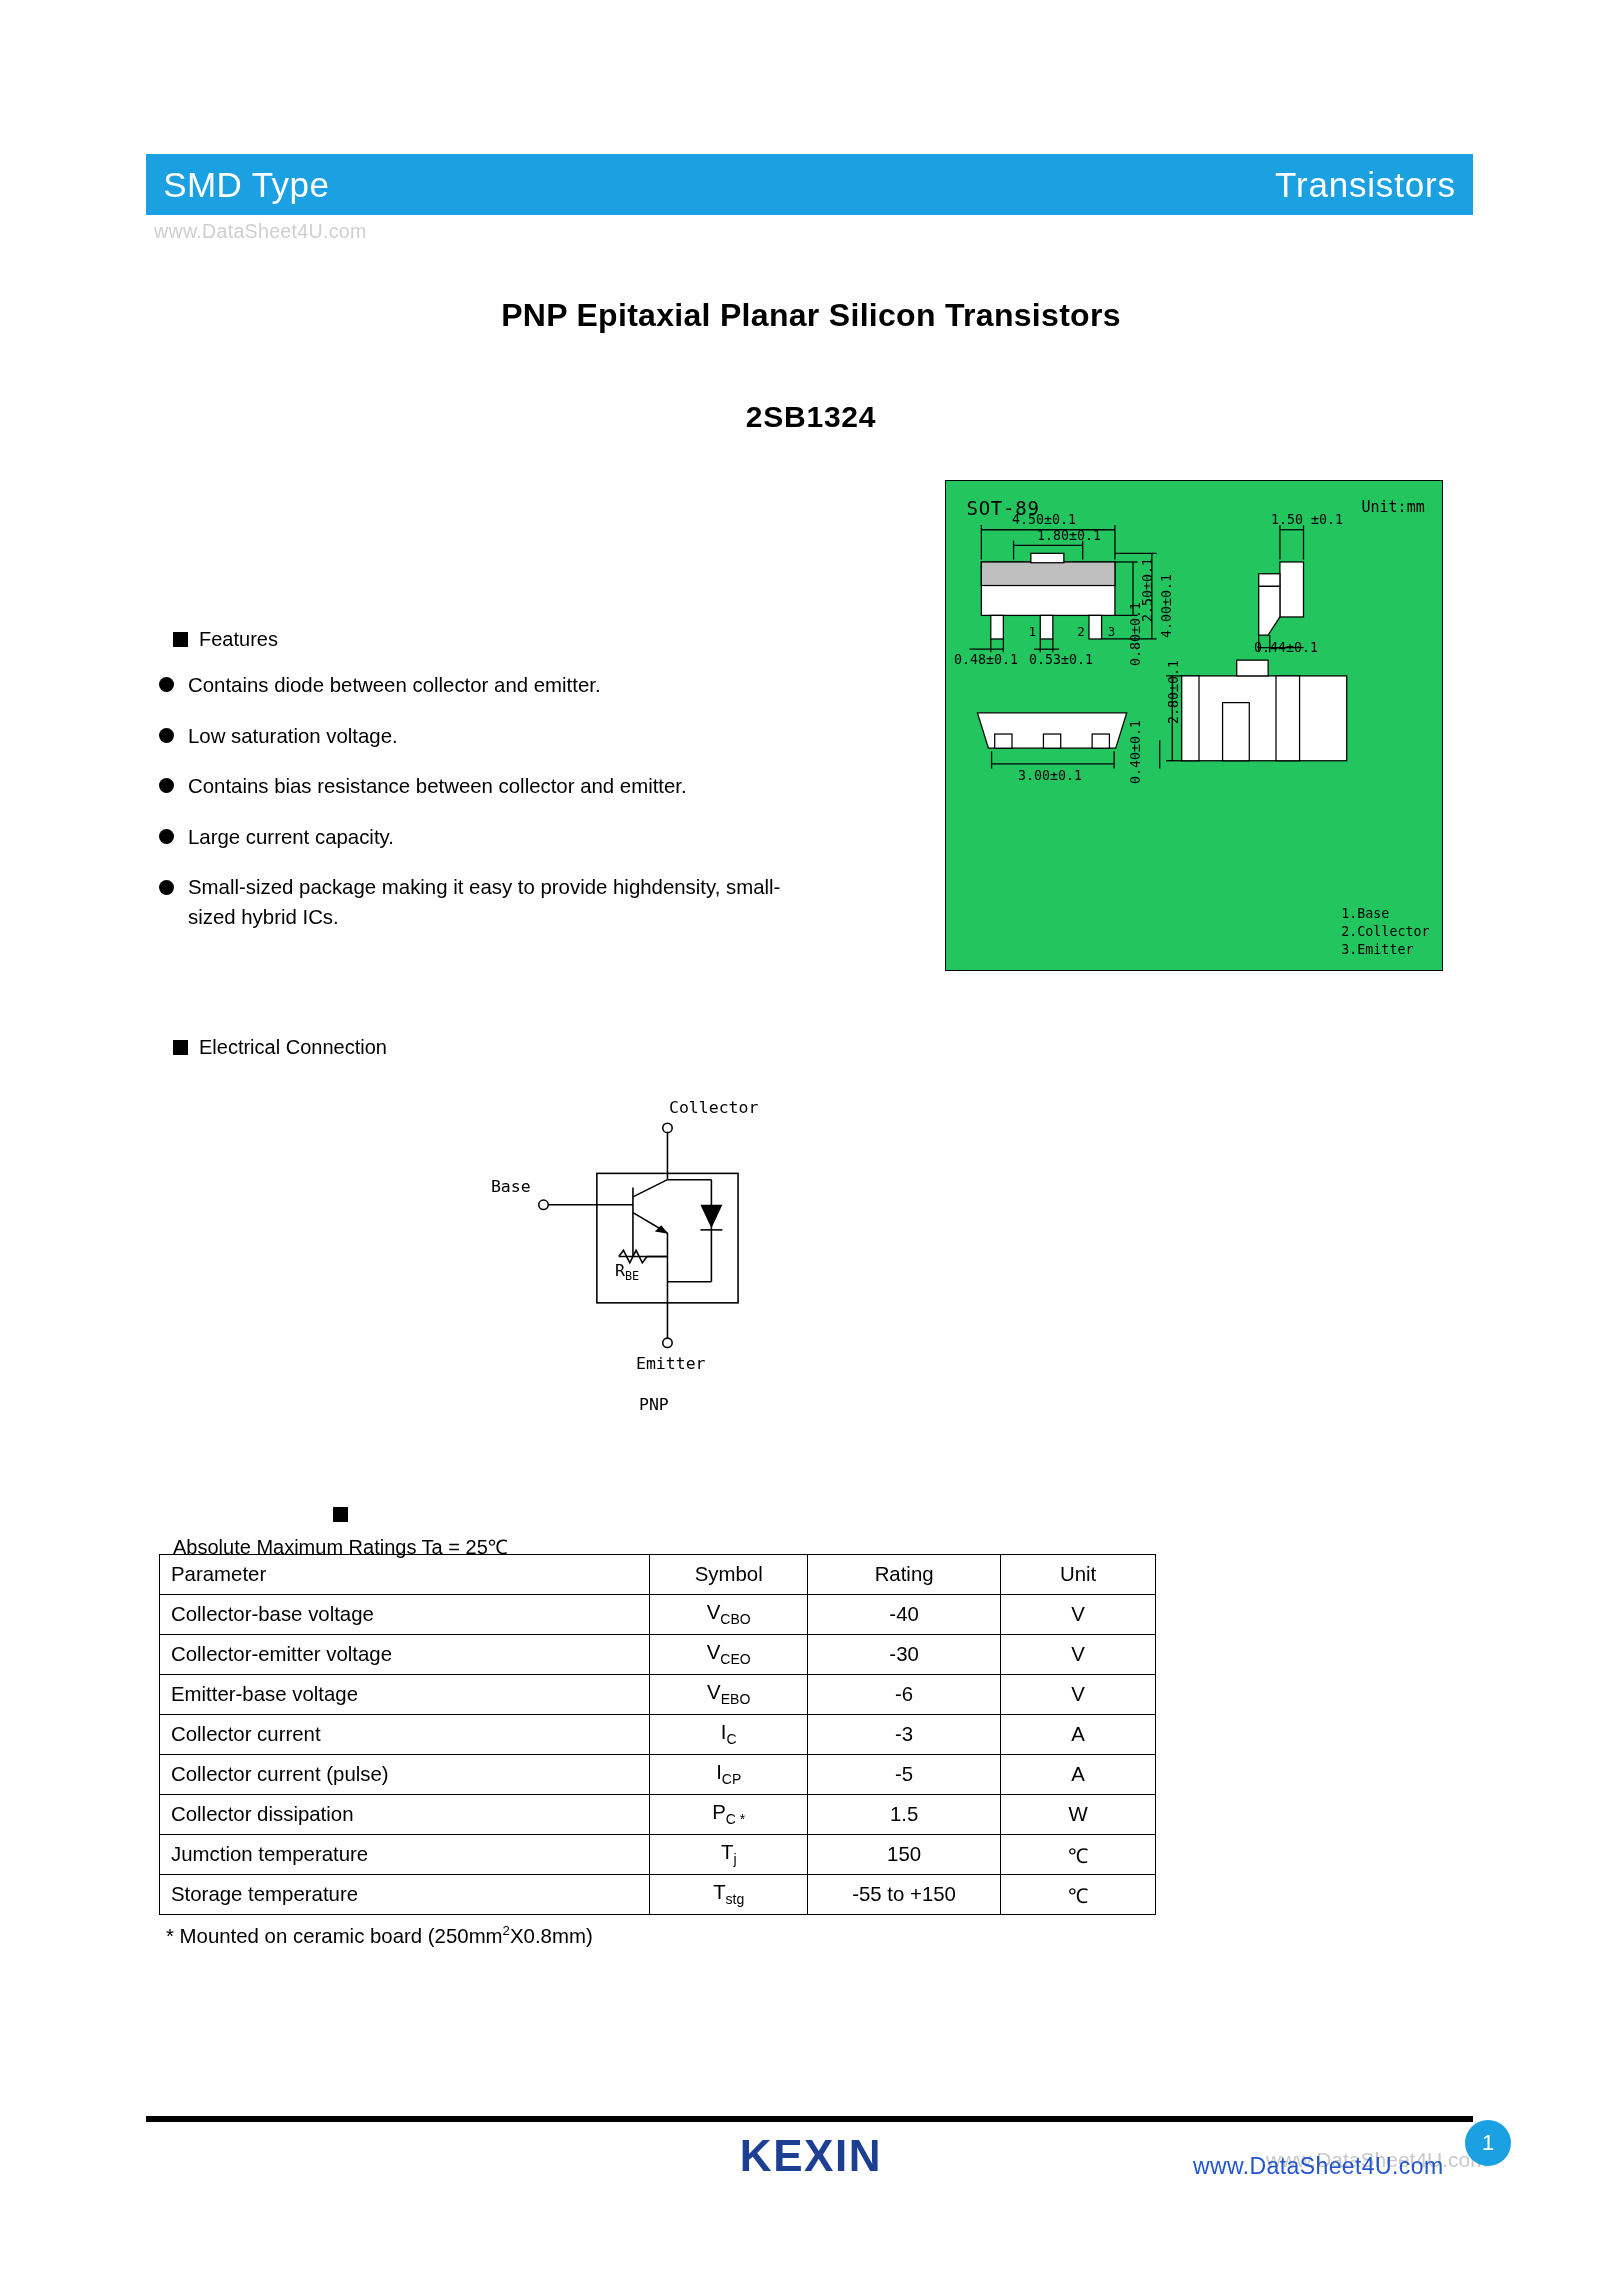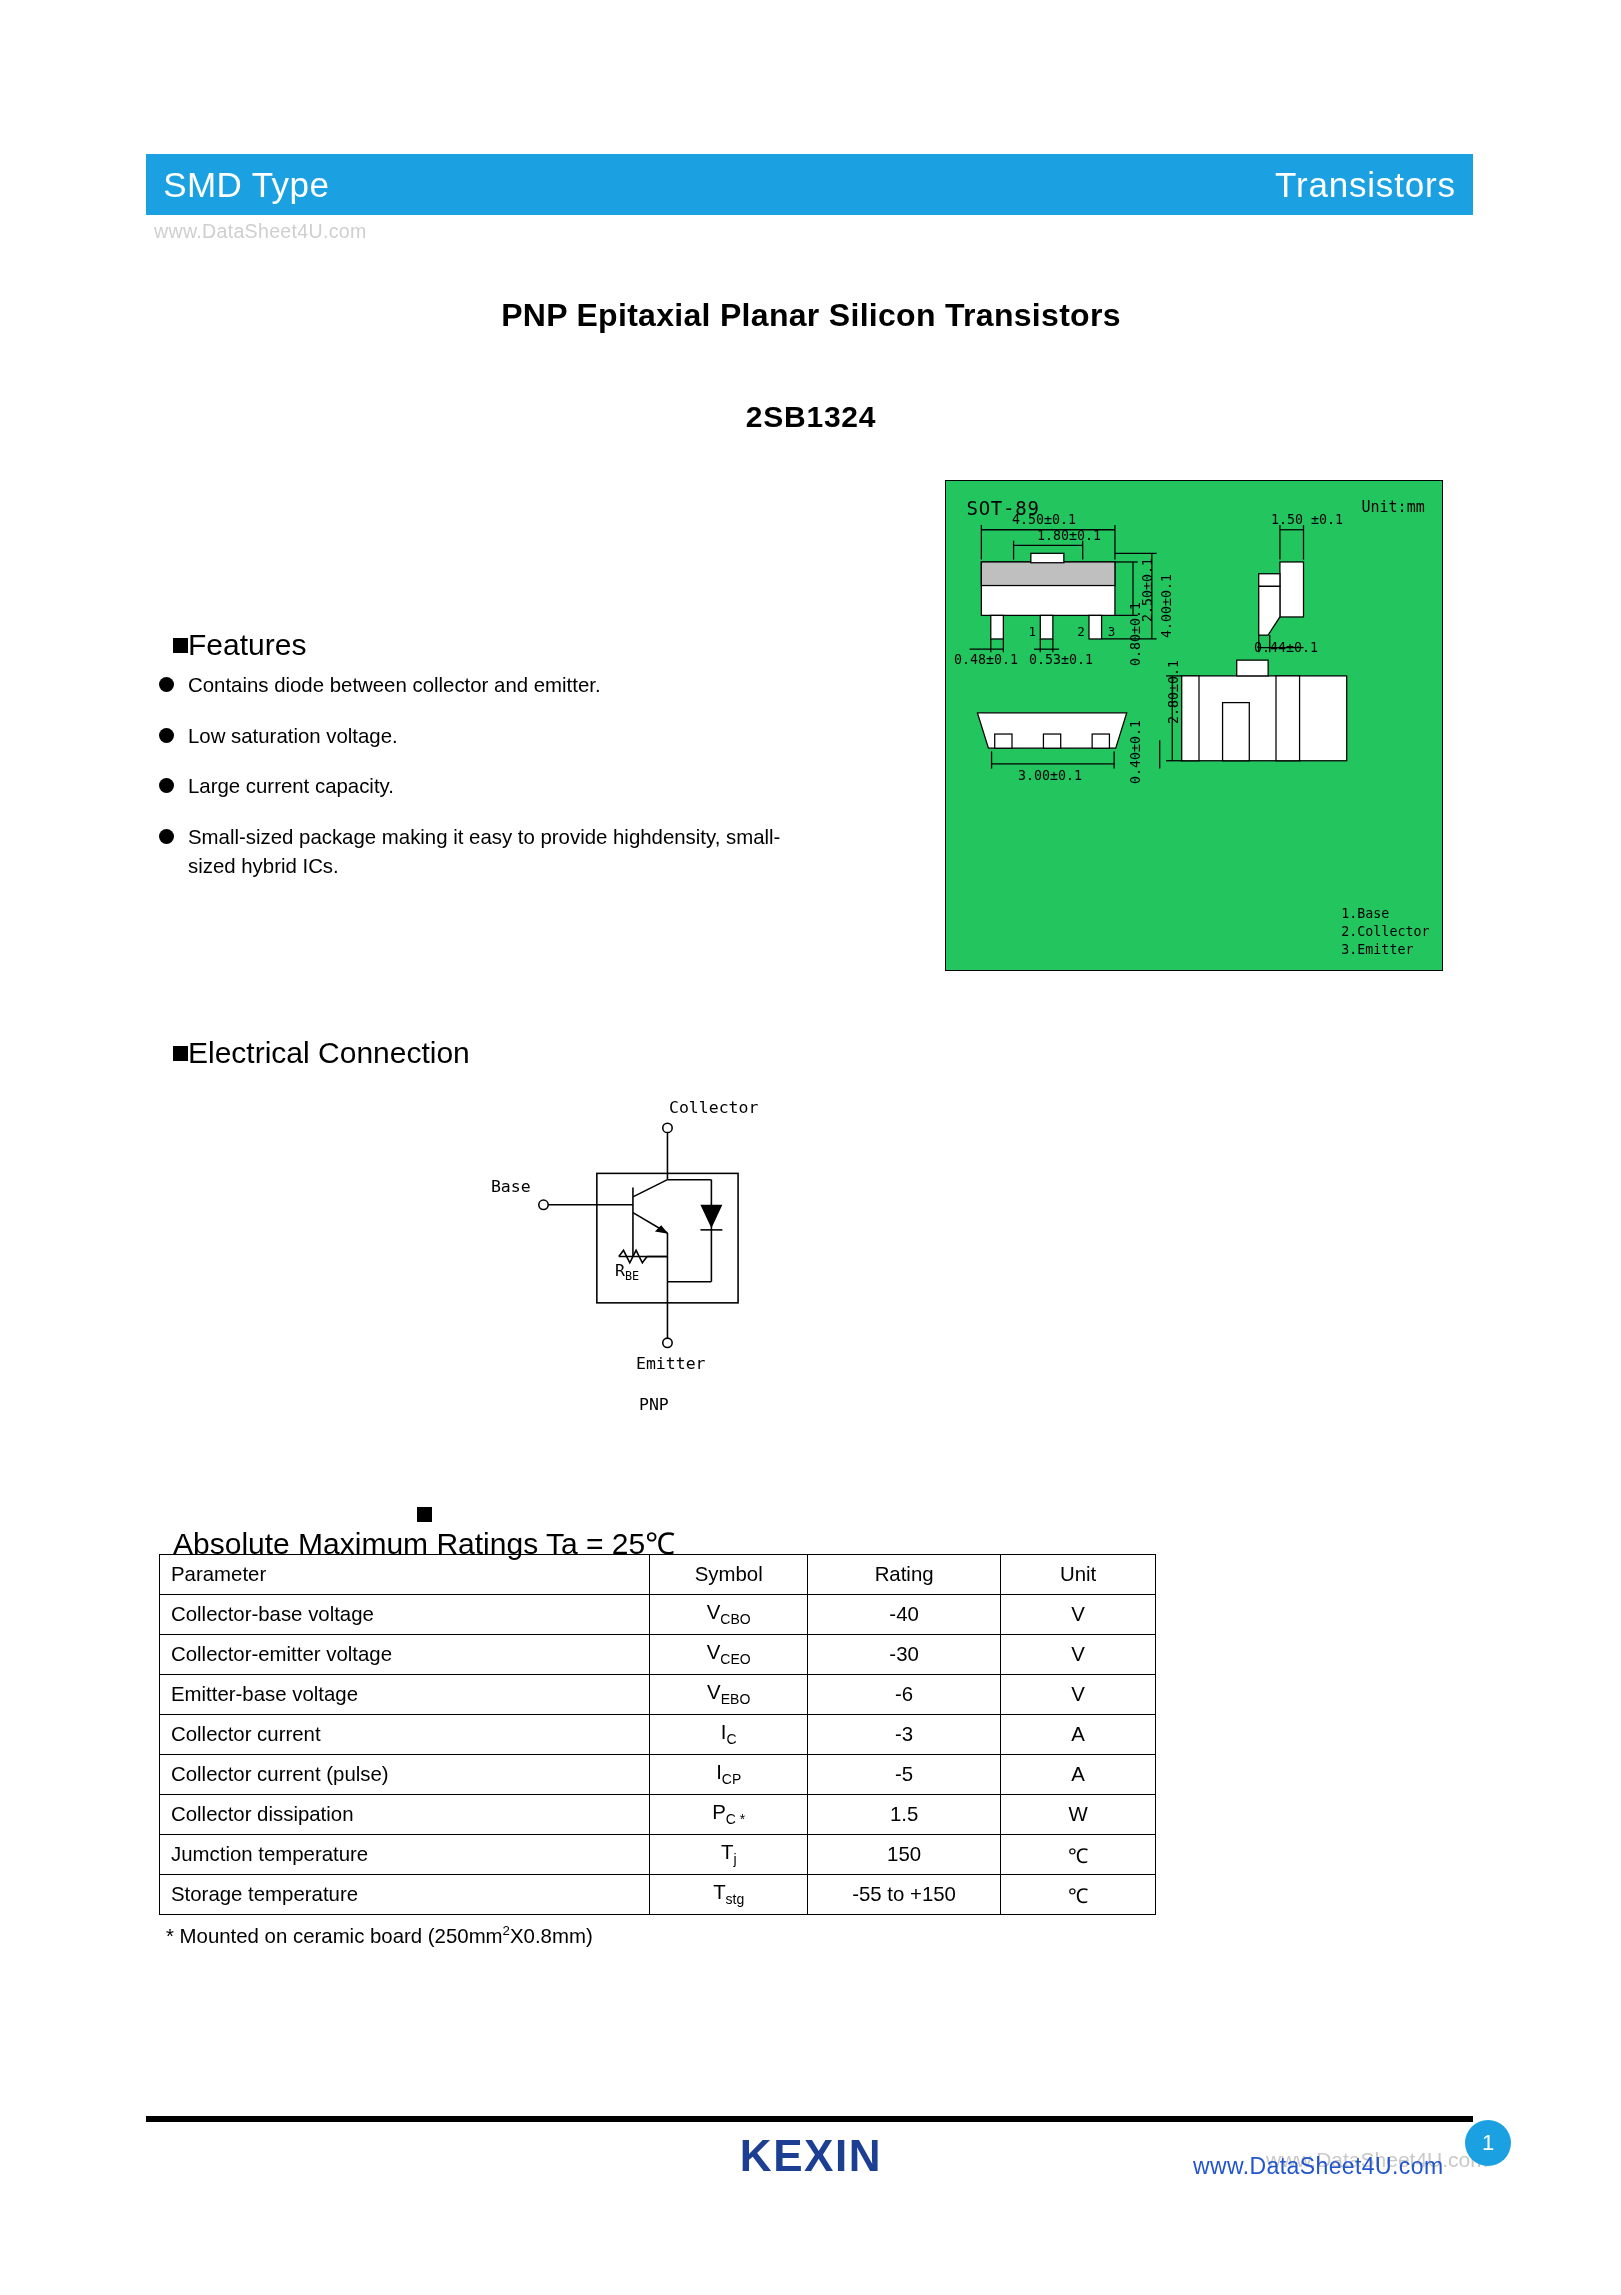--- a/index.html
+++ b/index.html
@@ -76,21 +76,22 @@
     font-size: 30px;
     font-weight: bold;
     letter-spacing: 0.8px;
   }
 
   
   .section-head {
     position: absolute;
     display: flex;
     align-items: center;
-    font-size: 30px;
+    gap: 11px;
+    font-size: 20px;
     padding-left: 16px;
   }
   .sq {
     width: 15px;
     height: 15px;
     background: #000;
     display: inline-block;
   }
 
   #features-head { left: 157px; top: 628px; }
@@ -283,20 +284,24 @@
   </div>
 
   <div class="features">
     <div class="feature-item">
       <span class="bullet"></span>
       <span class="feature-text">Contains diode between collector and emitter.</span>
     </div>
     <div class="feature-item">
       <span class="bullet"></span>
       <span class="feature-text">Low saturation voltage.</span>
+    </div>
+    <div class="feature-item">
+      <span class="bullet"></span>
+      <span class="feature-text">Contains bias resistance between collector and emitter.</span>
     </div>
     <div class="feature-item">
       <span class="bullet"></span>
       <span class="feature-text">Large current capacity.</span>
     </div>
     <div class="feature-item">
       <span class="bullet"></span>
       <span class="feature-text">Small-sized package making it easy to provide highdensity, small-sized hybrid ICs.</span>
     </div>
   </div>

